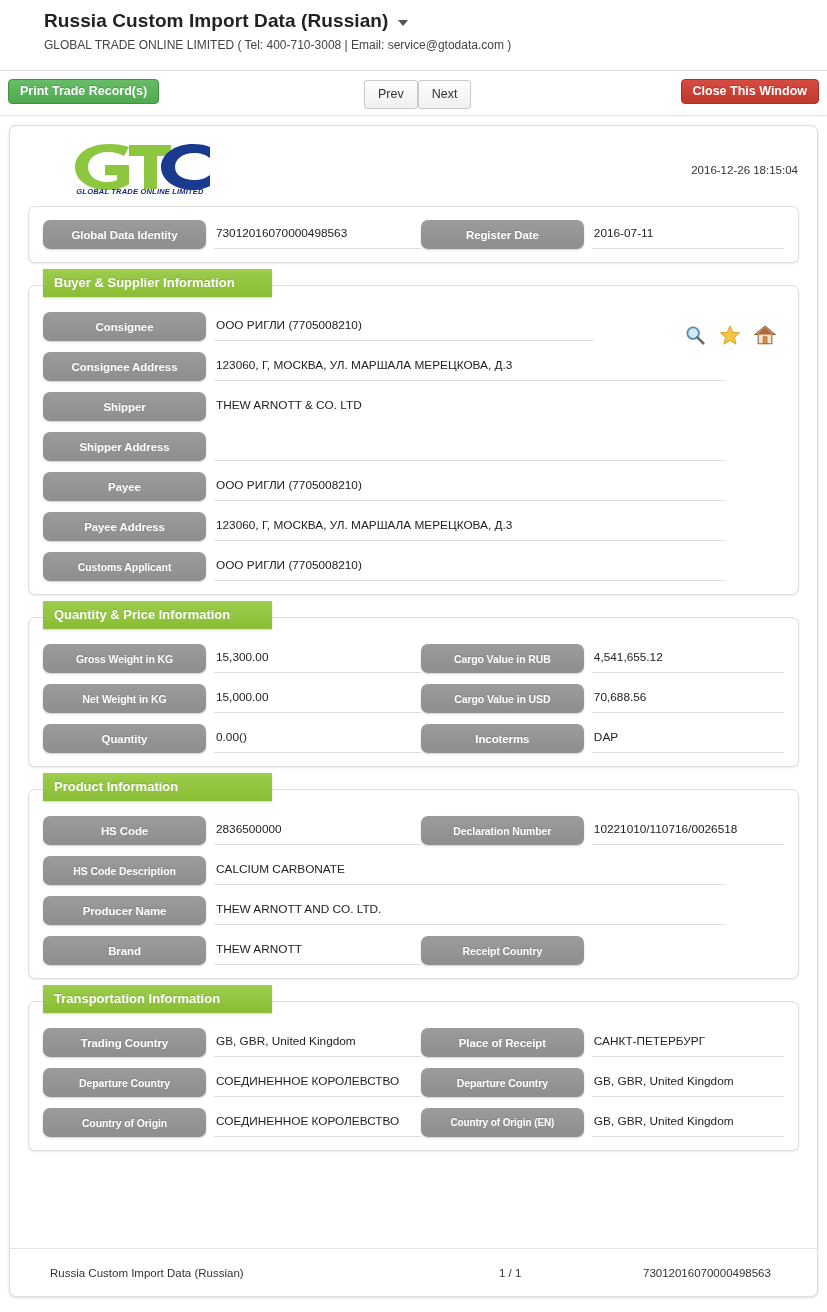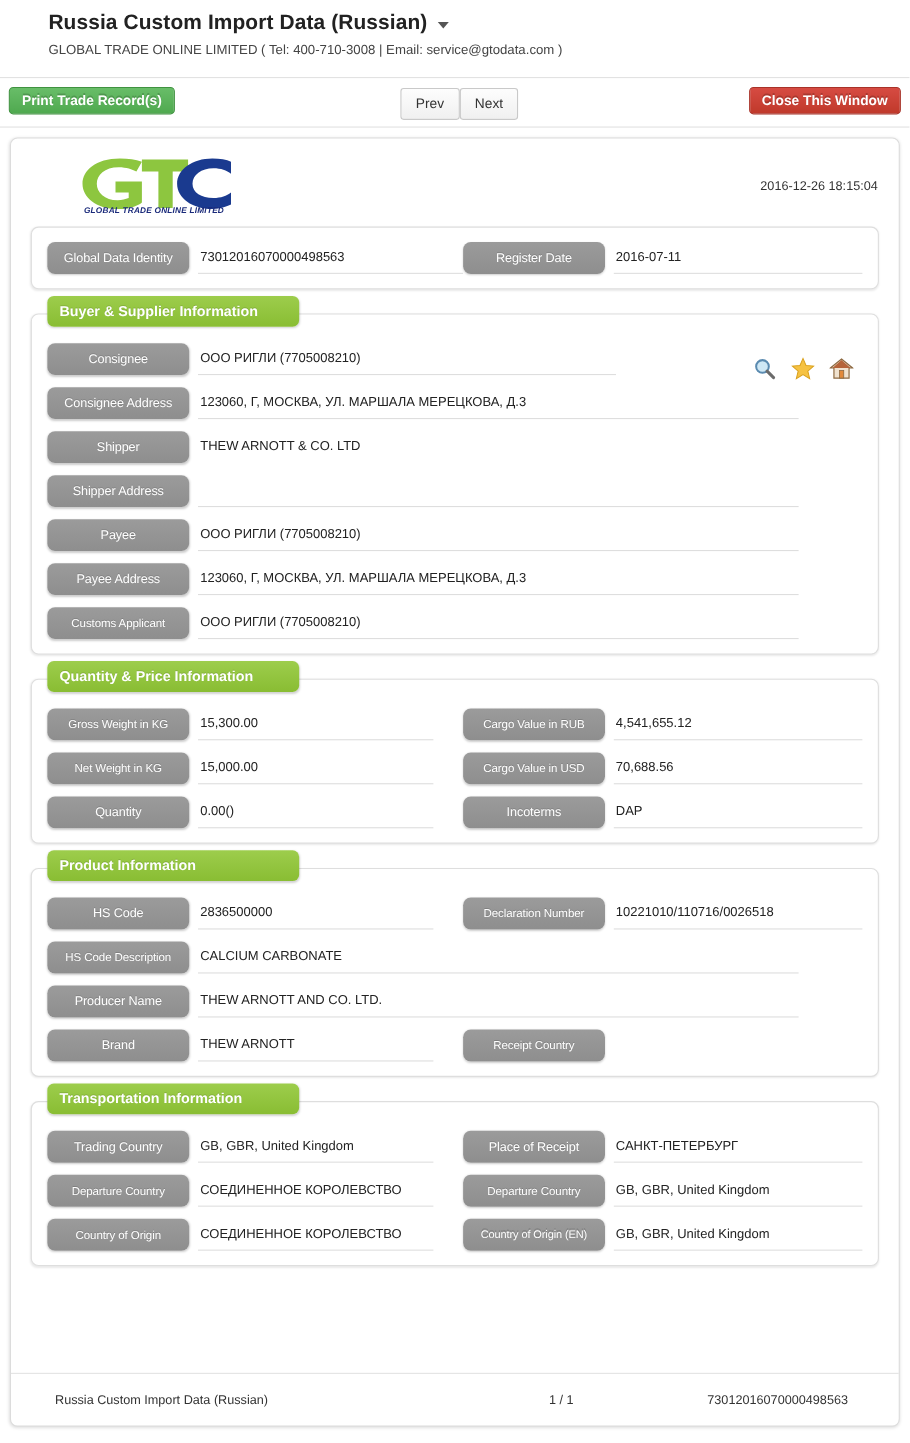--- a/index.html
+++ b/index.html
@@ -112,40 +112,40 @@
   }
   .section.plain { padding: 13px 14px 11px 14px; }
   .section.titled { padding: 26px 14px 11px 14px; margin-top: 22px; }
 
   .section-title {
     position: absolute; left: 14px; top: -17px;
     background: linear-gradient(#9dcd4c, #89bd33);
     color: #fff;
     font-size: 13px; font-weight: bold;
     padding: 6px 14px 7px 11px;
-    border-radius: 6px;
+    border-radius: 0;
     box-shadow: 0 1px 2px rgba(0,0,0,.18);
     text-shadow: 0 -1px 0 rgba(0,0,0,.13);
     min-width: 229px;
   }
 
   
   .row { display: flex; align-items: flex-start; margin-bottom: 11px; }
   .row:last-child { margin-bottom: 2px; }
   .half { display: flex; align-items: flex-start; }
   .half.left  { width: 385px; }
   .half.right { width: 370px; }
 
   .pill {
     flex: 0 0 auto;
-    width: 129px; height: 29px;
+    width: 163px; height: 29px;
     background: linear-gradient(#9b9b9b, #8e8e8e);
     border-radius: 7px;
     color: #fff;
-    font-size: 11.5px; font-weight: normal;
+    font-size: 11.5px; font-weight: bold;
     display: flex; align-items: center; justify-content: center;
     text-align: center;
     box-shadow: 0 1px 2px rgba(0,0,0,.2);
     text-shadow: 0 -1px 0 rgba(0,0,0,.15);
     letter-spacing: -.1px;
     white-space: nowrap;
   }
   .pill.tight { font-size: 10.5px; }
 
   .val {

